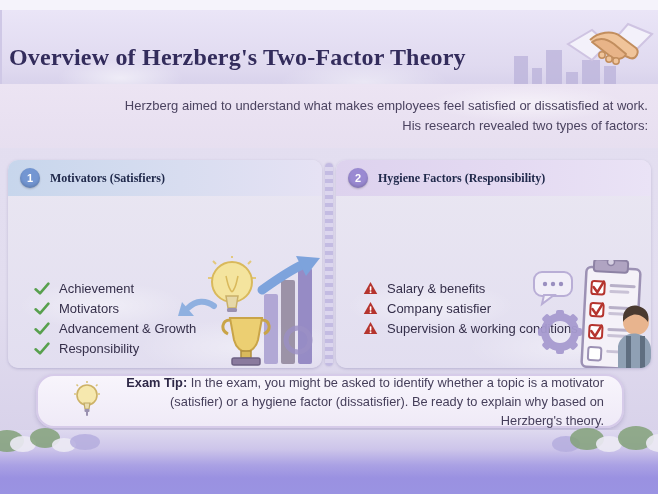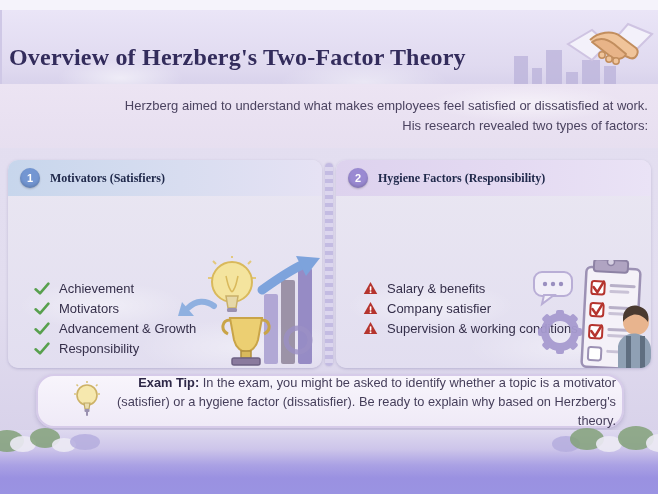--- a/index.html
+++ b/index.html
@@ -79,21 +79,21 @@
   .illus{position:absolute;pointer-events:none;}
   
   .exam-tip{
     position:absolute;left:36px;top:374px;width:588px;height:54px;
     background:linear-gradient(180deg,#f8f5fc 0%,#efeaf7 100%);
     border:2px solid #d6cbe9;border-radius:18px;
     box-shadow:0 2px 4px rgba(90,80,140,.25);
     display:flex;align-items:center;box-sizing:border-box;
   }
   .exam-tip .bulb{margin:0 14px 0 36px;flex:0 0 auto;}
-  .exam-tip p{margin:0;font-size:12.8px;line-height:19px;color:#453e5a;padding-right:6px;}
+  .exam-tip p{margin:0;font-size:12.8px;line-height:19px;color:#453e5a;padding-right:18px;}
   .exam-tip b{color:#2e2847;}
   
   .landscape{
     position:absolute;left:0;top:430px;width:658px;height:64px;
     background:linear-gradient(180deg,#ded9ef 0%,#cdc5ea 30%,#aaa1e4 55%,#9a91e1 75%,#9a93e2 100%);
   }
   .trees{position:absolute;top:-4px;width:120px;height:36px;}
   .trees span{position:absolute;border-radius:50%;}
   .trees-left{left:-10px;}
   .trees-right{right:-14px;}

